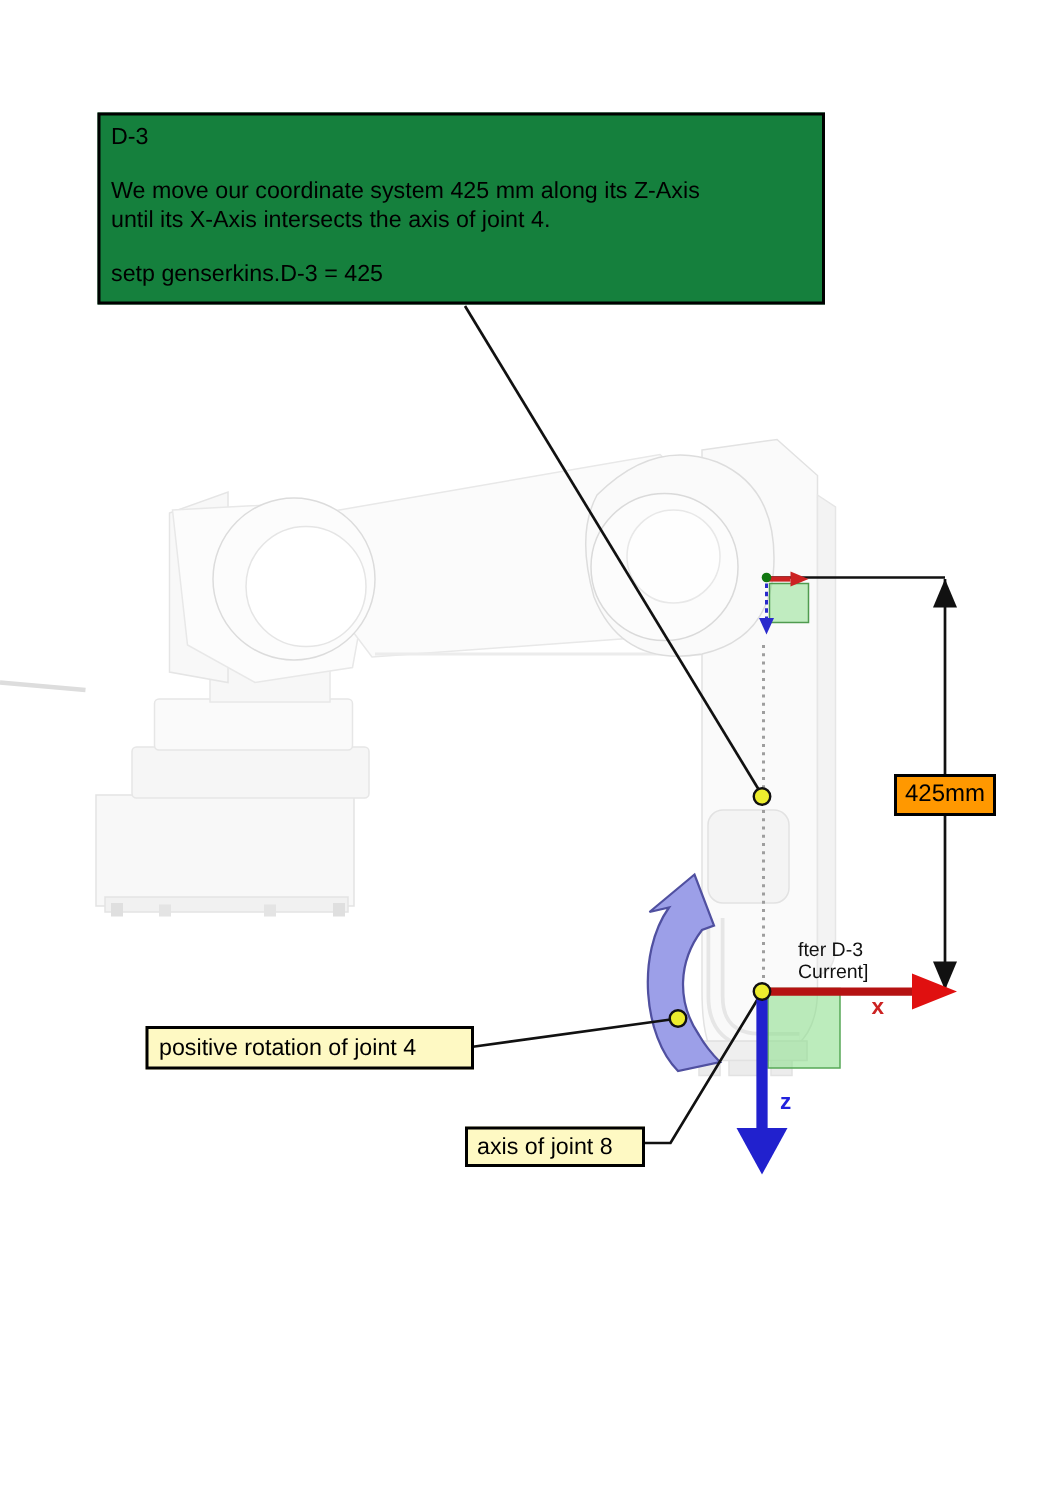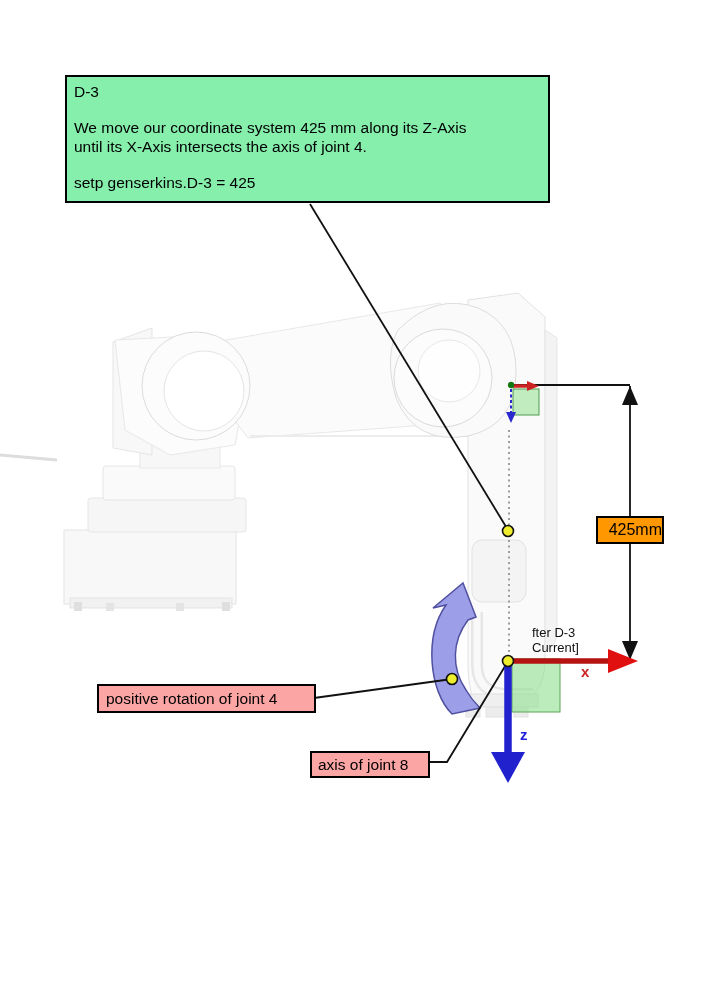--- a/index.html
+++ b/index.html
@@ -2,34 +2,34 @@
 <html><head>
 <meta charset="utf-8">
 <style>
   html,body{margin:0;padding:0;background:#fff;}
   body{font-family:"Liberation Sans",sans-serif;}
   .canvas{position:relative;width:707px;height:1000px;background:#fff;overflow:hidden;}
   .canvas svg{position:absolute;left:0;top:0;}
 
   .callout{
     position:absolute;left:65px;top:75px;width:467px;height:114px;
-    background:#86efac;border:2px solid #000;
+    background:#15803d;border:2px solid #000;
     padding:5px 7px;color:#000;font-size:15.5px;line-height:19px;
   }
   .callout .title{margin:0 0 17px 0;}
   .callout .body{white-space:pre-line;margin:0 0 17px 0;}
   .callout .command{margin:0;}
 
   .dim-label{
     position:absolute;left:596px;top:516px;width:64px;height:24px;
     background:#FF9800;border:2px solid #000;color:#000;
-    font-size:16px;line-height:24px;text-align:right;letter-spacing:0px;
+    font-size:16px;line-height:24px;text-align:center;letter-spacing:0px;
   }
   .yellow-label{
-    position:absolute;background:#fca5a5;border:2px solid #000;color:#000;
+    position:absolute;background:#fef9c3;border:2px solid #000;color:#000;
     font-size:15.5px;white-space:nowrap;
   }
   .label-posrot{left:97px;top:684px;width:208px;height:25px;line-height:25px;padding-left:7px;}
   .label-axisj4{left:310px;top:751px;width:110px;height:23px;line-height:23px;padding-left:6px;}
 
   .frame-label{
     position:absolute;left:532px;top:625px;color:#111;
     font-size:13px;font-weight:normal;line-height:15px;white-space:nowrap;
   }
   .axis-letter{position:absolute;font-weight:bold;font-size:15px;}

